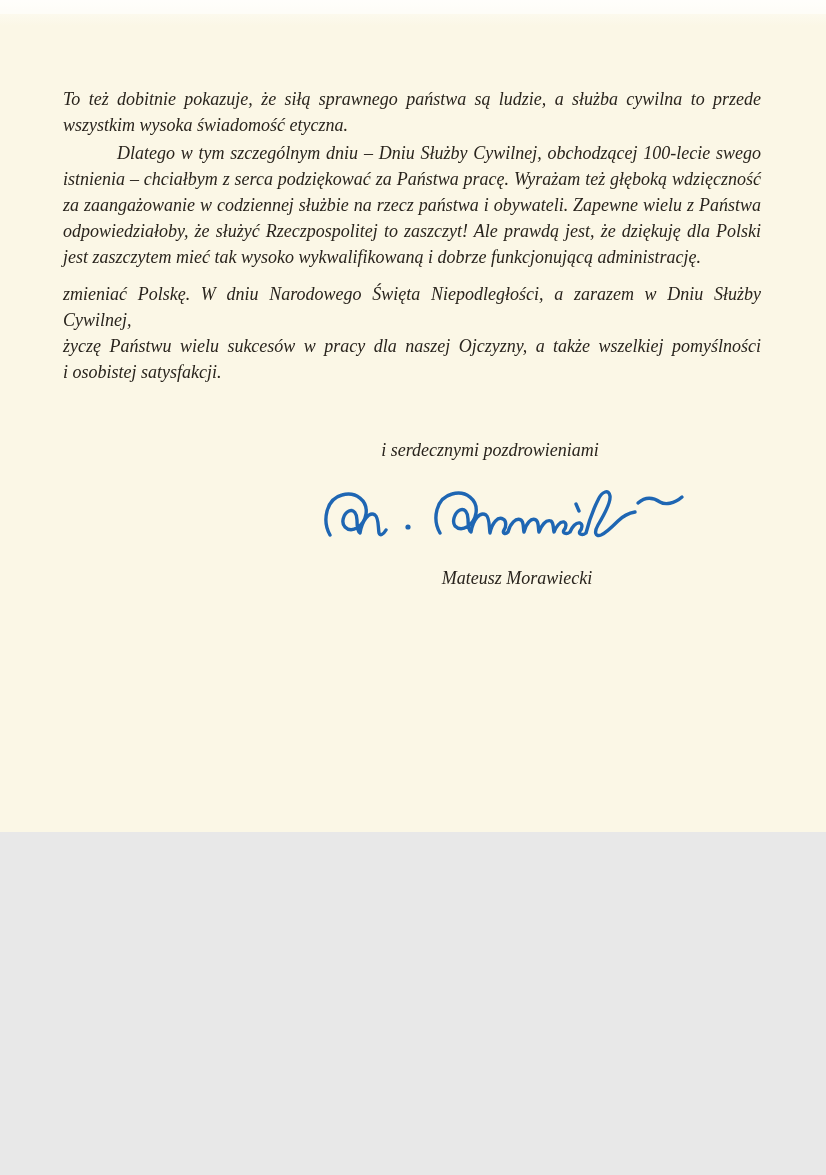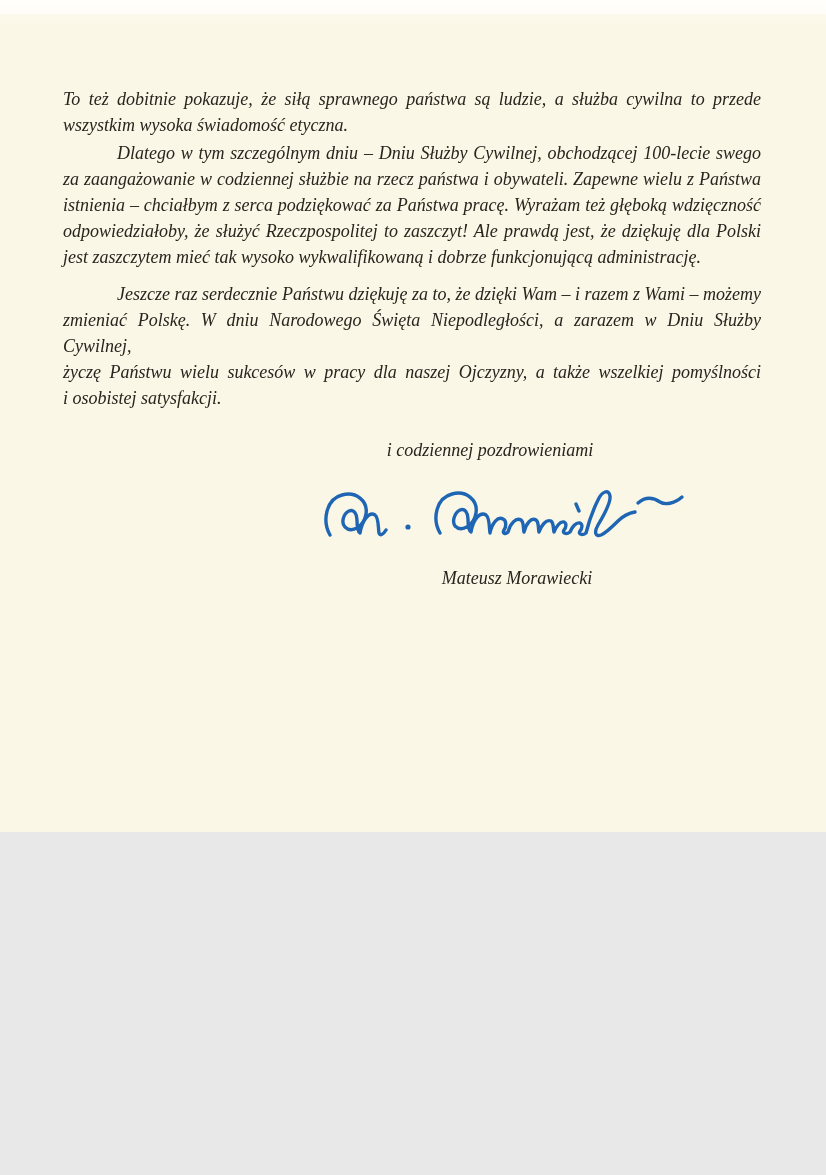--- a/index.html
+++ b/index.html
@@ -84,37 +84,36 @@
 
   <div class="letter-body">
 
     <div class="para p1">
       <div class="jline">To też dobitnie pokazuje, że siłą sprawnego państwa są ludzie, a służba cywilna to przede</div>
       <div class="jline last">wszystkim wysoka świadomość etyczna.</div>
     </div>
 
     <div class="para p2">
       <div class="jline first-indent">Dlatego w tym szczególnym dniu – Dniu Służby Cywilnej, obchodzącej 100-lecie swego</div>
+      <div class="jline">istnienia – chciałbym z serca podziękować za Państwa pracę. Wyrażam też głęboką wdzięczność</div>
       <div class="jline">za zaangażowanie w codziennej służbie na rzecz państwa i obywateli. Zapewne wielu z Państwa</div>
-      <div class="jline">istnienia – chciałbym z serca podziękować za Państwa pracę. Wyrażam też głęboką wdzięczność</div>
       <div class="jline">odpowiedziałoby, że służyć Rzeczpospolitej to zaszczyt! Ale prawdą jest, że dziękuję dla Polski</div>
       <div class="jline last">jest zaszczytem mieć tak wysoko wykwalifikowaną i dobrze funkcjonującą administrację.</div>
     </div>
 
     <div class="para p3">
-      <div class="jline first-indent">Jeszcze raz serdecznie Państwu dziękuję za to, że dzięki Wam – i razem z Wami – możemy</div>
       <div class="jline">zmieniać Polskę. W dniu Narodowego Święta Niepodległości, a zarazem w Dniu Służby Cywilnej,</div>
       <div class="jline">życzę Państwu wielu sukcesów w pracy dla naszej Ojczyzny, a także wszelkiej pomyślności</div>
       <div class="jline last">i osobistej satysfakcji.</div>
     </div>
 
   </div>
 
   <div class="closing">
-    <div>i codziennej pozdrowieniami</div>
+    <div>i serdecznymi pozdrowieniami</div>
   </div>
 
   <div class="signature-wrap">
     <svg viewBox="0 0 390 85" xmlns="http://www.w3.org/2000/svg">
       <g fill="none" stroke="#1e66b3" stroke-width="3.4" stroke-linecap="round" stroke-linejoin="round">
 
         <path d="M22,52 C14,38 18,16 34,12 C48,8 60,18 58,31 C56,43 44,51 37,44
                  C33,40 35,31 41,28 C46,26 49,31 49,37 C49,43 50,49 52,50
                  C54,38 61,28 67,32 C71,35 70,45 71,50 C72,53 75,52 78,47"></path>
 

